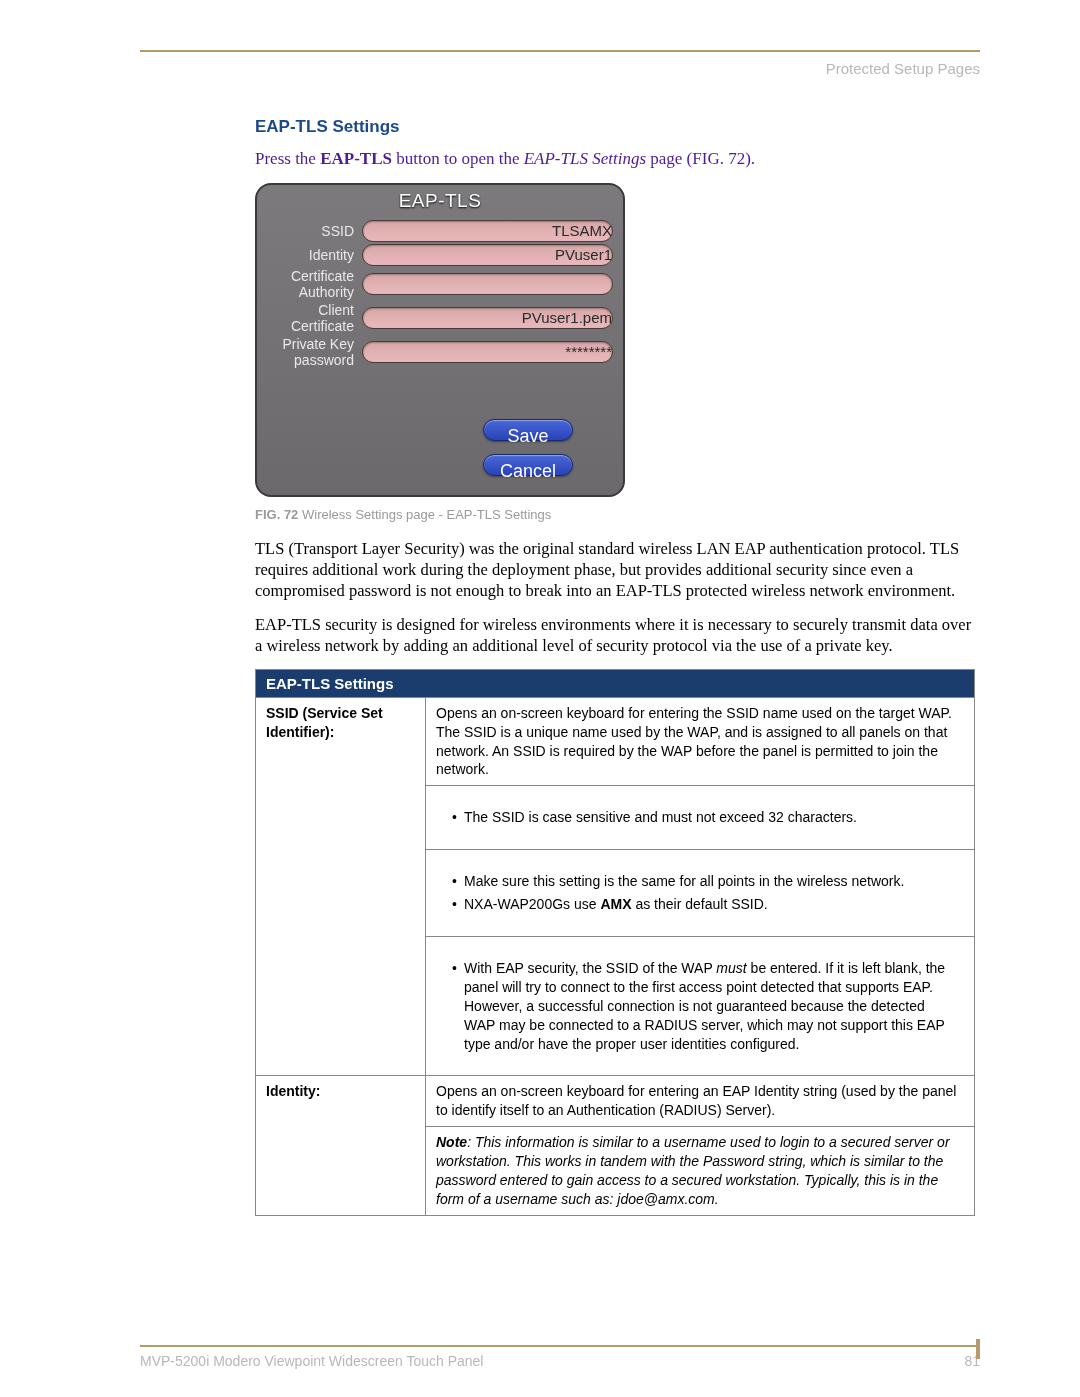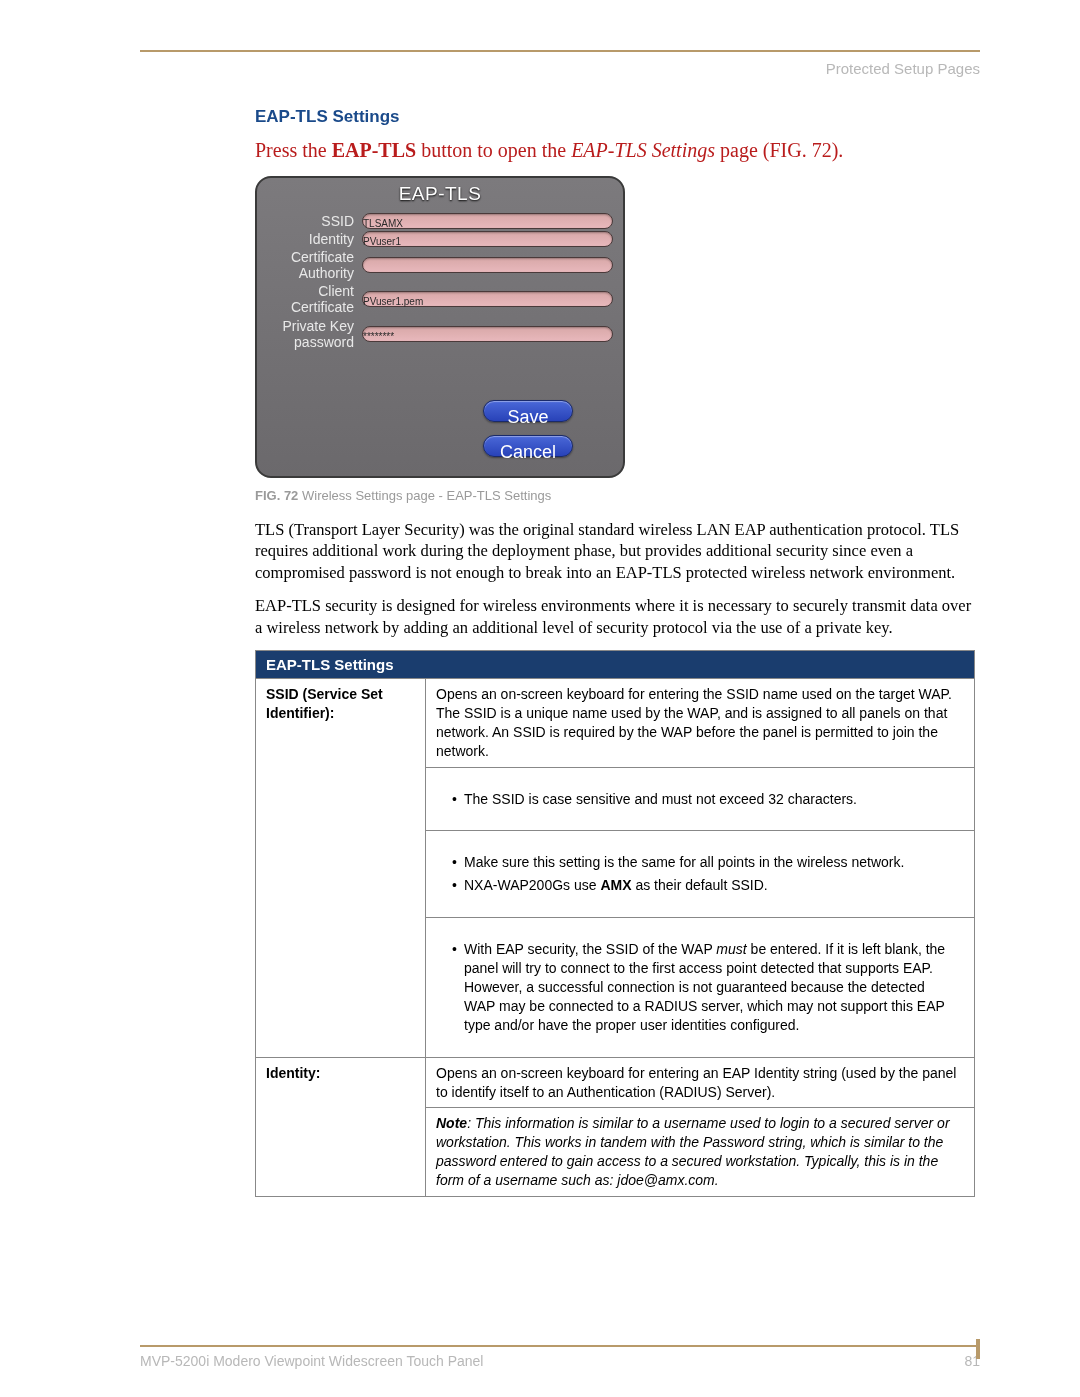--- a/index.html
+++ b/index.html
@@ -15,33 +15,33 @@
   }
   .top-rule {
     border-top: 2px solid #b89a6a;
     margin-bottom: 8px;
   }
   .header-right {
     text-align: right;
     color: #b8b8b8;
     font-family: Arial, sans-serif;
     font-size: 15px;
-    margin-bottom: 30px;
+    margin-bottom: 40px;
   }
   .section-title {
     color: #1a4a8a;
     font-family: Arial, sans-serif;
     font-weight: bold;
     font-size: 17px;
     margin: 0 0 12px 115px;
   }
   .intro-text {
     margin: 0 0 14px 115px;
-    font-size: 20px;
-    color: #b91c1c;
+    font-size: 17px;
+    color: #4c1d95;
   }
   .intro-text b { font-weight: bold; }
   .intro-text i { font-style: italic; }
 
   
   .screenshot {
     margin: 0 0 10px 115px;
     width: 370px;
     background: linear-gradient(#7c7a7d, #6b696c);
     border: 2px solid #3a3a3a;
@@ -70,28 +70,28 @@
     width: 95px;
     color: #e8e8e8;
     font-family: Arial, sans-serif;
     font-size: 14px;
     text-align: right;
     padding-right: 8px;
     line-height: 1.15;
   }
   .field-input {
     flex: 1;
-    height: 16px;
+    height: 22px;
     background: linear-gradient(#d8a8a8, #e8b8bc);
     border: 1px solid #4a3a3a;
     border-radius: 11px;
     color: #2a2a2a;
     font-family: Arial, sans-serif;
-    font-size: 10px;
-    text-align: left;
+    font-size: 15px;
+    text-align: right;
     line-height: 20px;
     box-shadow: inset 0 1px 2px rgba(0,0,0,0.3);
   }
   .btn-row {
     text-align: right;
     padding-right: 40px;
   }
   .shot-btn {
     display: inline-block;
     min-width: 90px;

